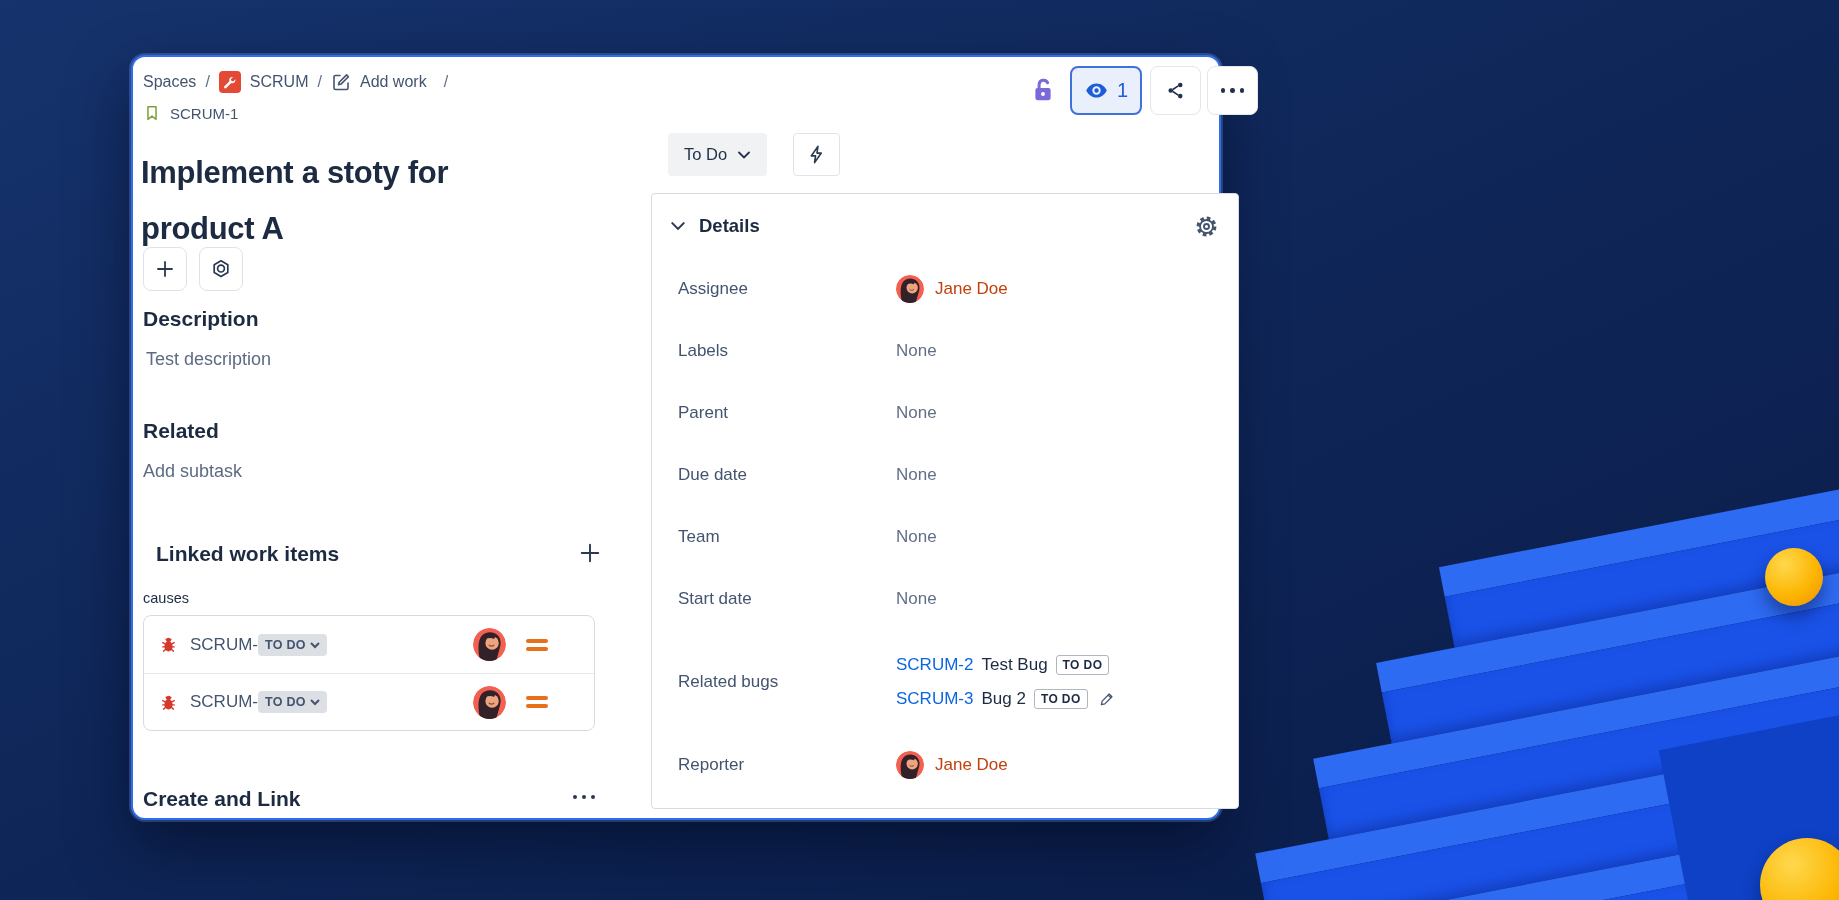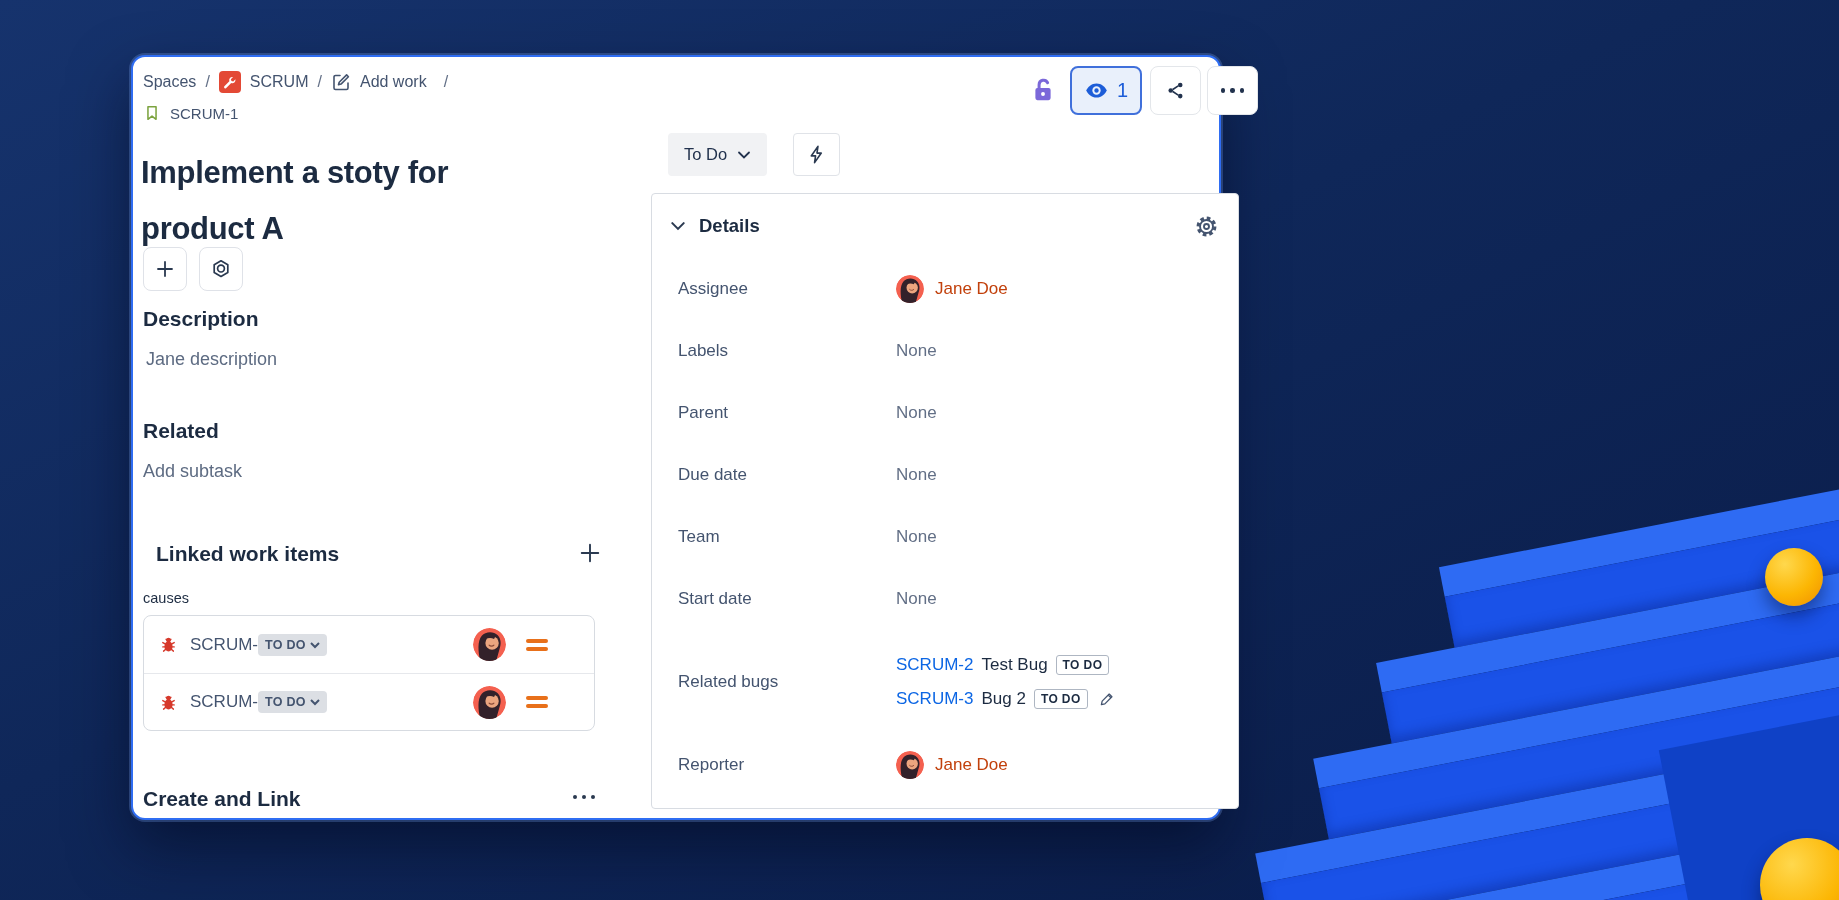--- a/index.html
+++ b/index.html
@@ -196,21 +196,21 @@
       <span style="display:flex;">
         <svg width="22" height="22" viewBox="0 0 22 22" fill="none" stroke="#2a3950" stroke-width="1.7" stroke-linejoin="round">
           <path d="M11 2.8l6.8 3.9v7.8L11 18.4l-6.8-3.9V6.7z"></path>
             <circle cx="11" cy="10.6" r="3.4"></circle>
         </svg>
       </span>
     </div>
   </div>
 
   <div class="abs sec-h desc-h">Description</div>
-  <div class="abs placeholder desc-ph">Jane description</div>
+  <div class="abs placeholder desc-ph">Test description</div>
 
   <div class="abs sec-h subt-h">Related</div>
   <div class="abs placeholder subt-ph">Add subtask</div>
 
   <div class="abs sec-h linked-h">Linked work items</div>
   <div class="abs linked-add">
     <span style="display:flex;">
       <svg width="26" height="26" viewBox="0 0 22 22" stroke="#2a3950" stroke-width="1.6" stroke-linecap="round">
           <path d="M11 4v14M4 11h14"></path>
         </svg>

